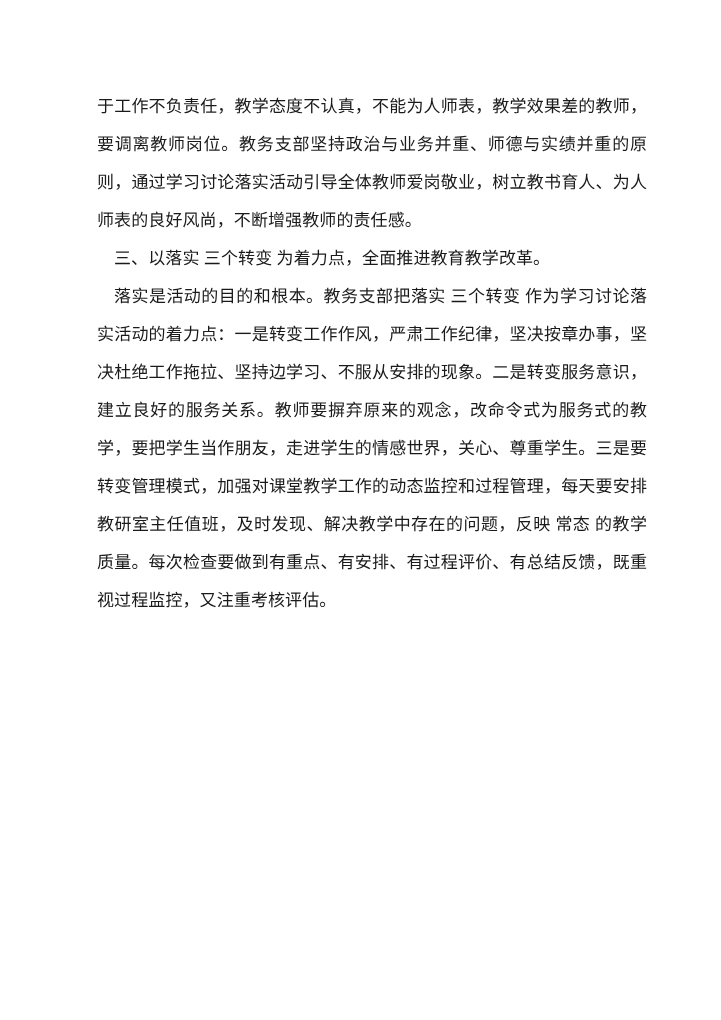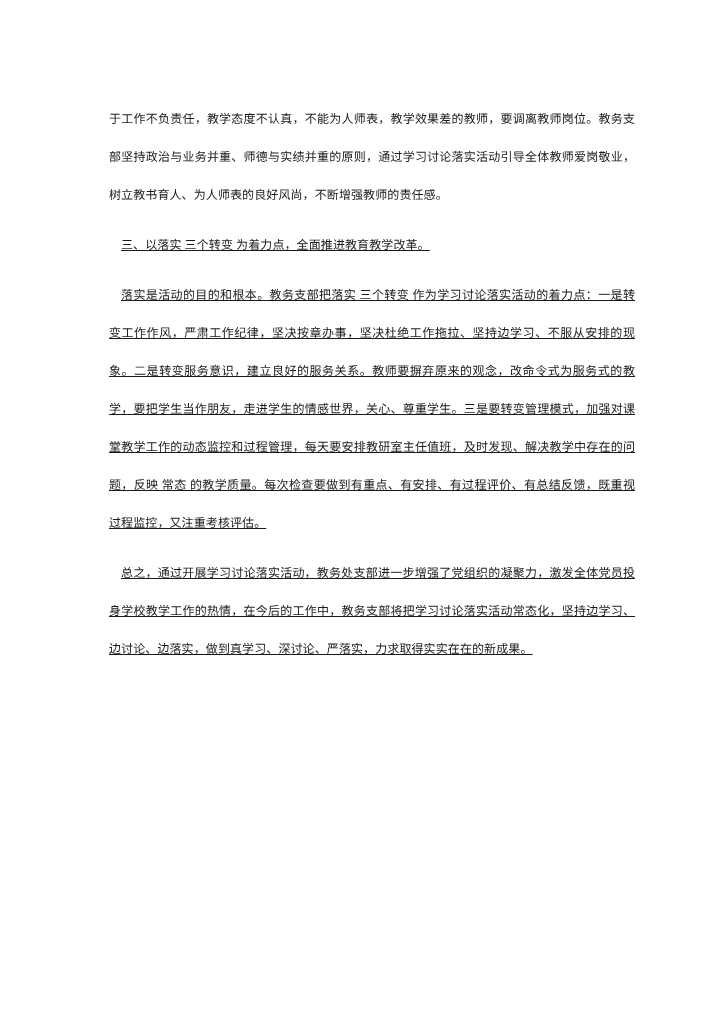--- a/index.html
+++ b/index.html
@@ -15,35 +15,33 @@
     font-family: "Liberation Serif", "DejaVu Serif", serif;
   }
   .page {
     position: absolute;
     left: 97px;
     top: 88px;
     width: 550px;
     color: #1a1a1a;
   }
   .page p {
-    margin: 12px;
+    margin: 0;
     padding: 0;
-    font-size: 12px;
+    font-size: 17px;
     line-height: 38px;
     text-align: justify;
     letter-spacing: 0.1px;
     word-break: break-all;
     overflow-wrap: break-word;
   }
   .page p.indent {
     text-indent: 1em;
-    text-decoration: underline;
   }
 </style>
 </head>
 <body>
 
 <div class="page">
   <p>于工作不负责任，教学态度不认真，不能为人师表，教学效果差的教师，要调离教师岗位。教务支部坚持政治与业务并重、师德与实绩并重的原则，通过学习讨论落实活动引导全体教师爱岗敬业，树立教书育人、为人师表的良好风尚，不断增强教师的责任感。</p>
   <p class="indent">三、以落实 三个转变 为着力点，全面推进教育教学改革。</p>
   <p class="indent">落实是活动的目的和根本。教务支部把落实 三个转变 作为学习讨论落实活动的着力点：一是转变工作作风，严肃工作纪律，坚决按章办事，坚决杜绝工作拖拉、坚持边学习、不服从安排的现象。二是转变服务意识，建立良好的服务关系。教师要摒弃原来的观念，改命令式为服务式的教学，要把学生当作朋友，走进学生的情感世界，关心、尊重学生。三是要转变管理模式，加强对课堂教学工作的动态监控和过程管理，每天要安排教研室主任值班，及时发现、解决教学中存在的问题，反映 常态 的教学质量。每次检查要做到有重点、有安排、有过程评价、有总结反馈，既重视过程监控，又注重考核评估。</p>
-  <p class="indent">总之，通过开展学习讨论落实活动，教务处支部进一步增强了党组织的凝聚力，激发全体党员投身学校教学工作的热情，在今后的工作中，教务支部将把学习讨论落实活动常态化，坚持边学习、边讨论、边落实，做到真学习、深讨论、严落实，力求取得实实在在的新成果。</p>
 </div>
 
 </body></html>

